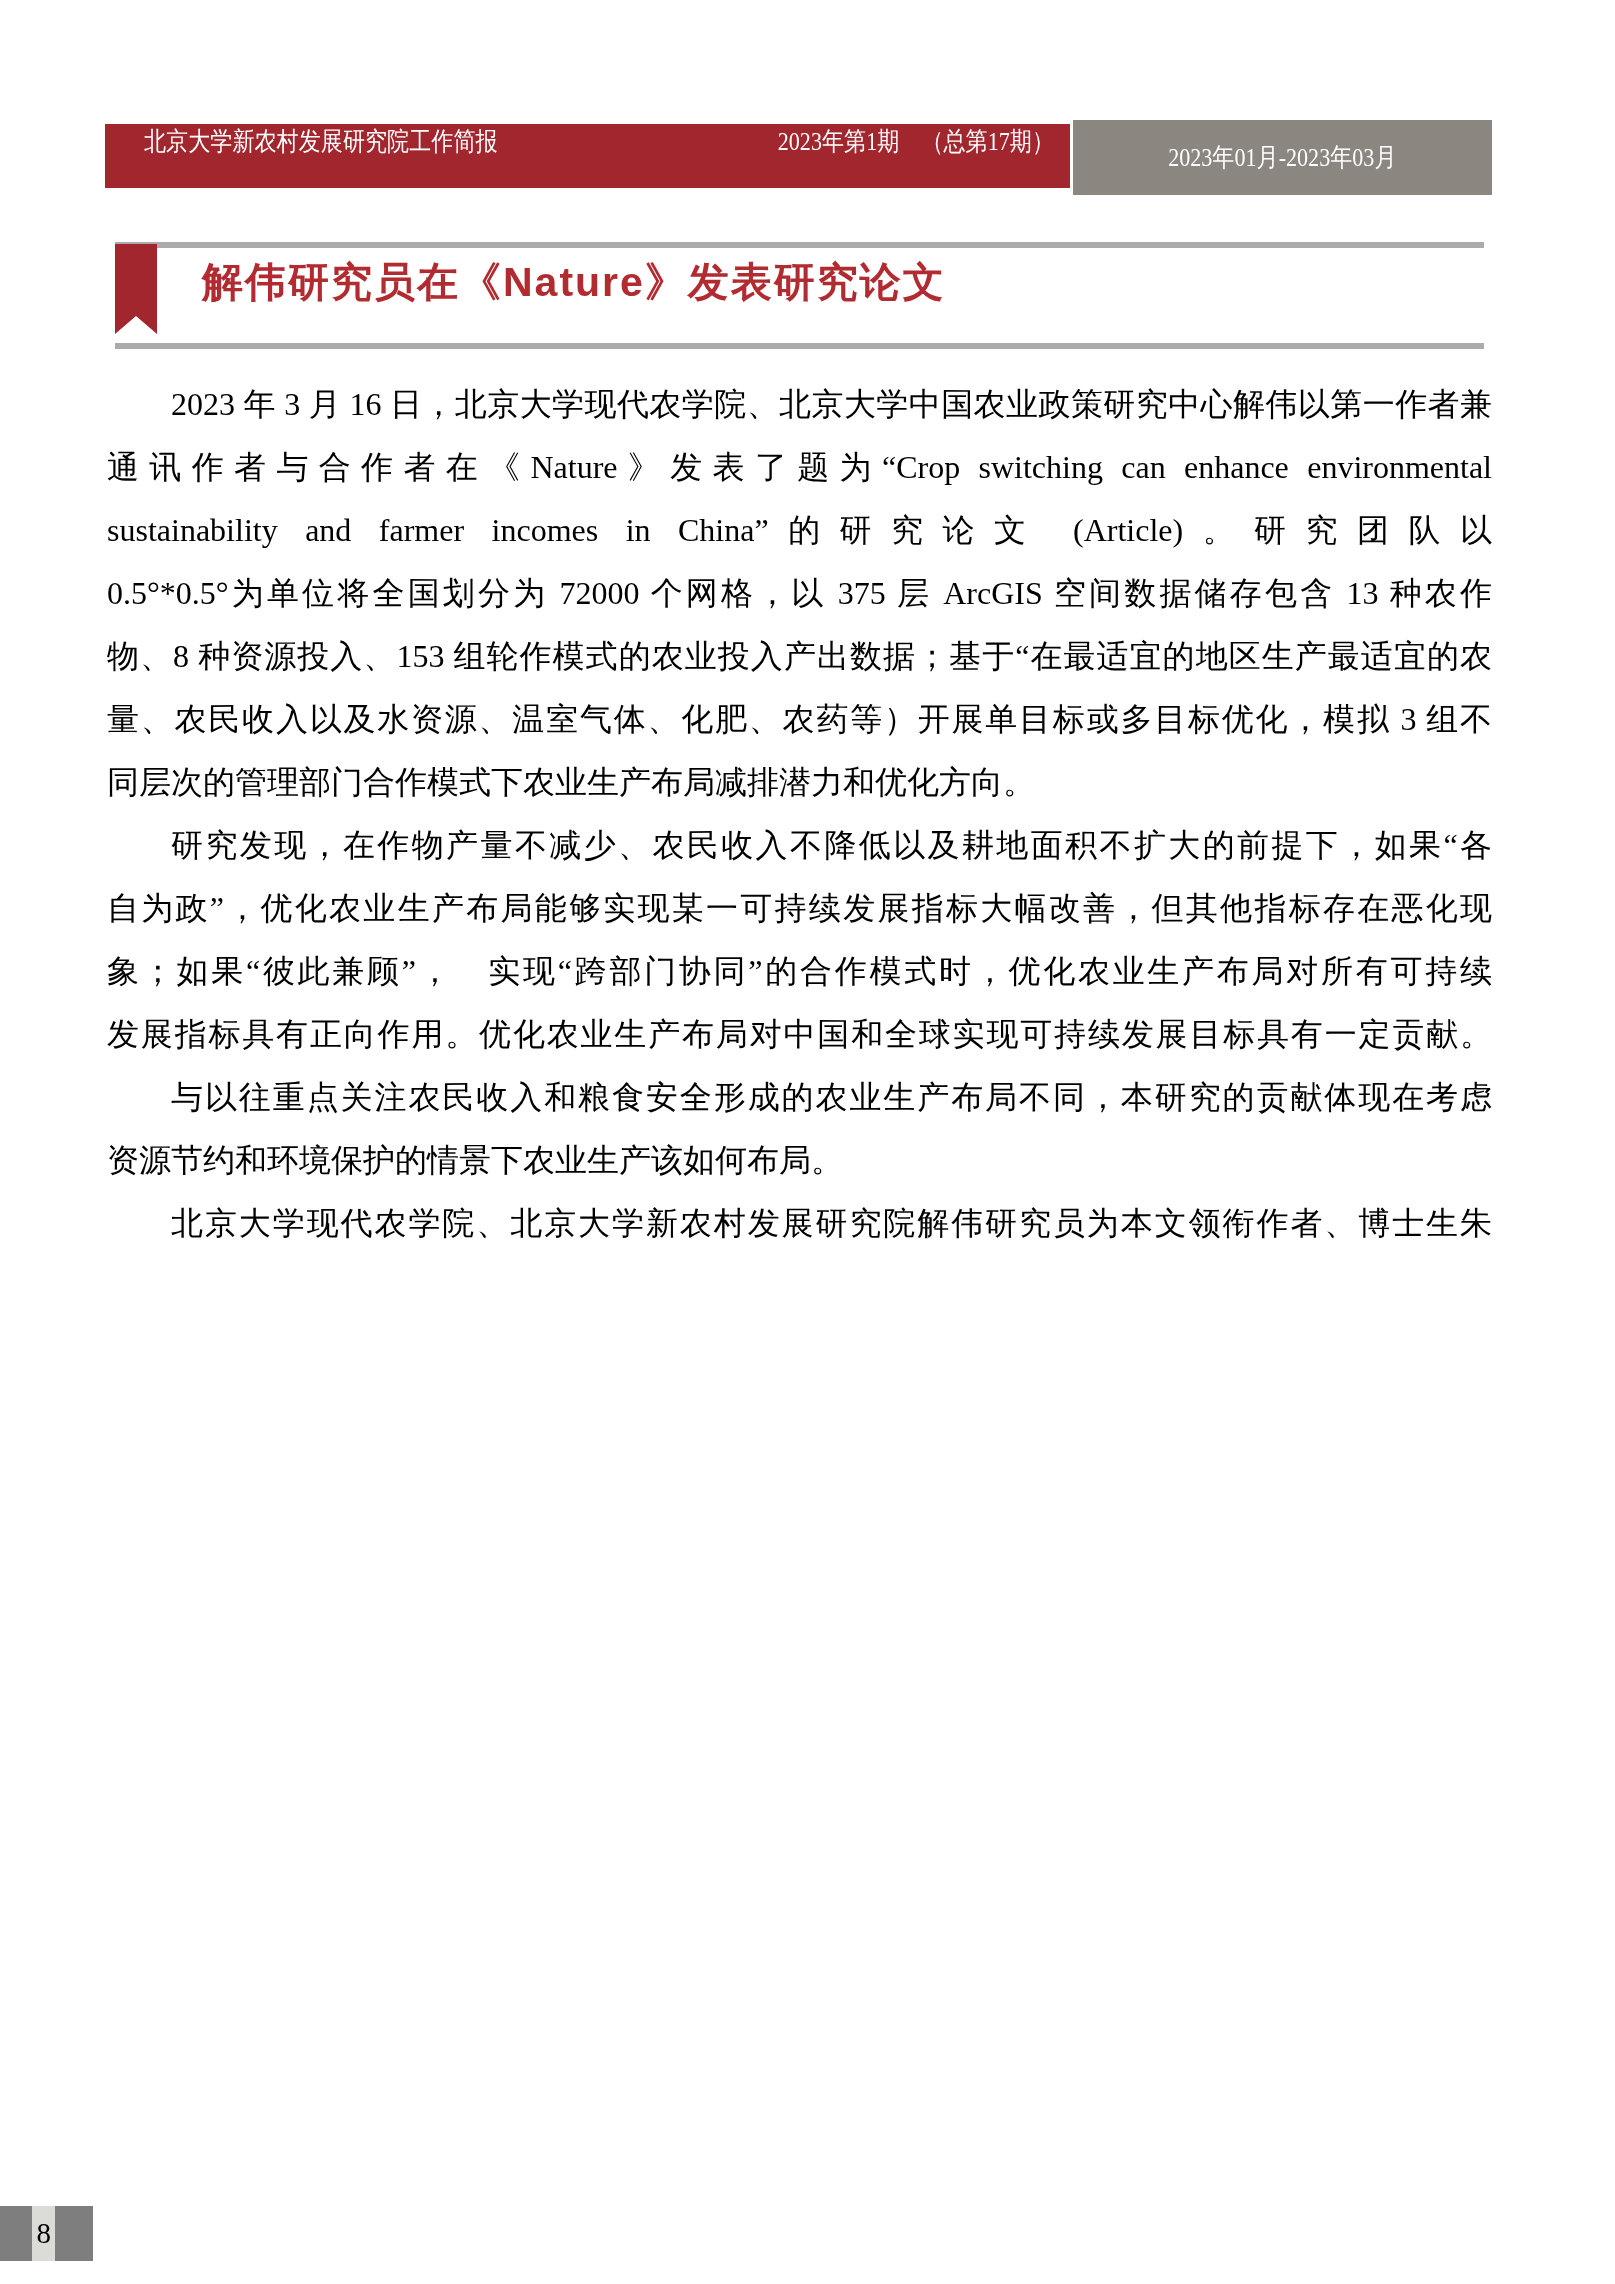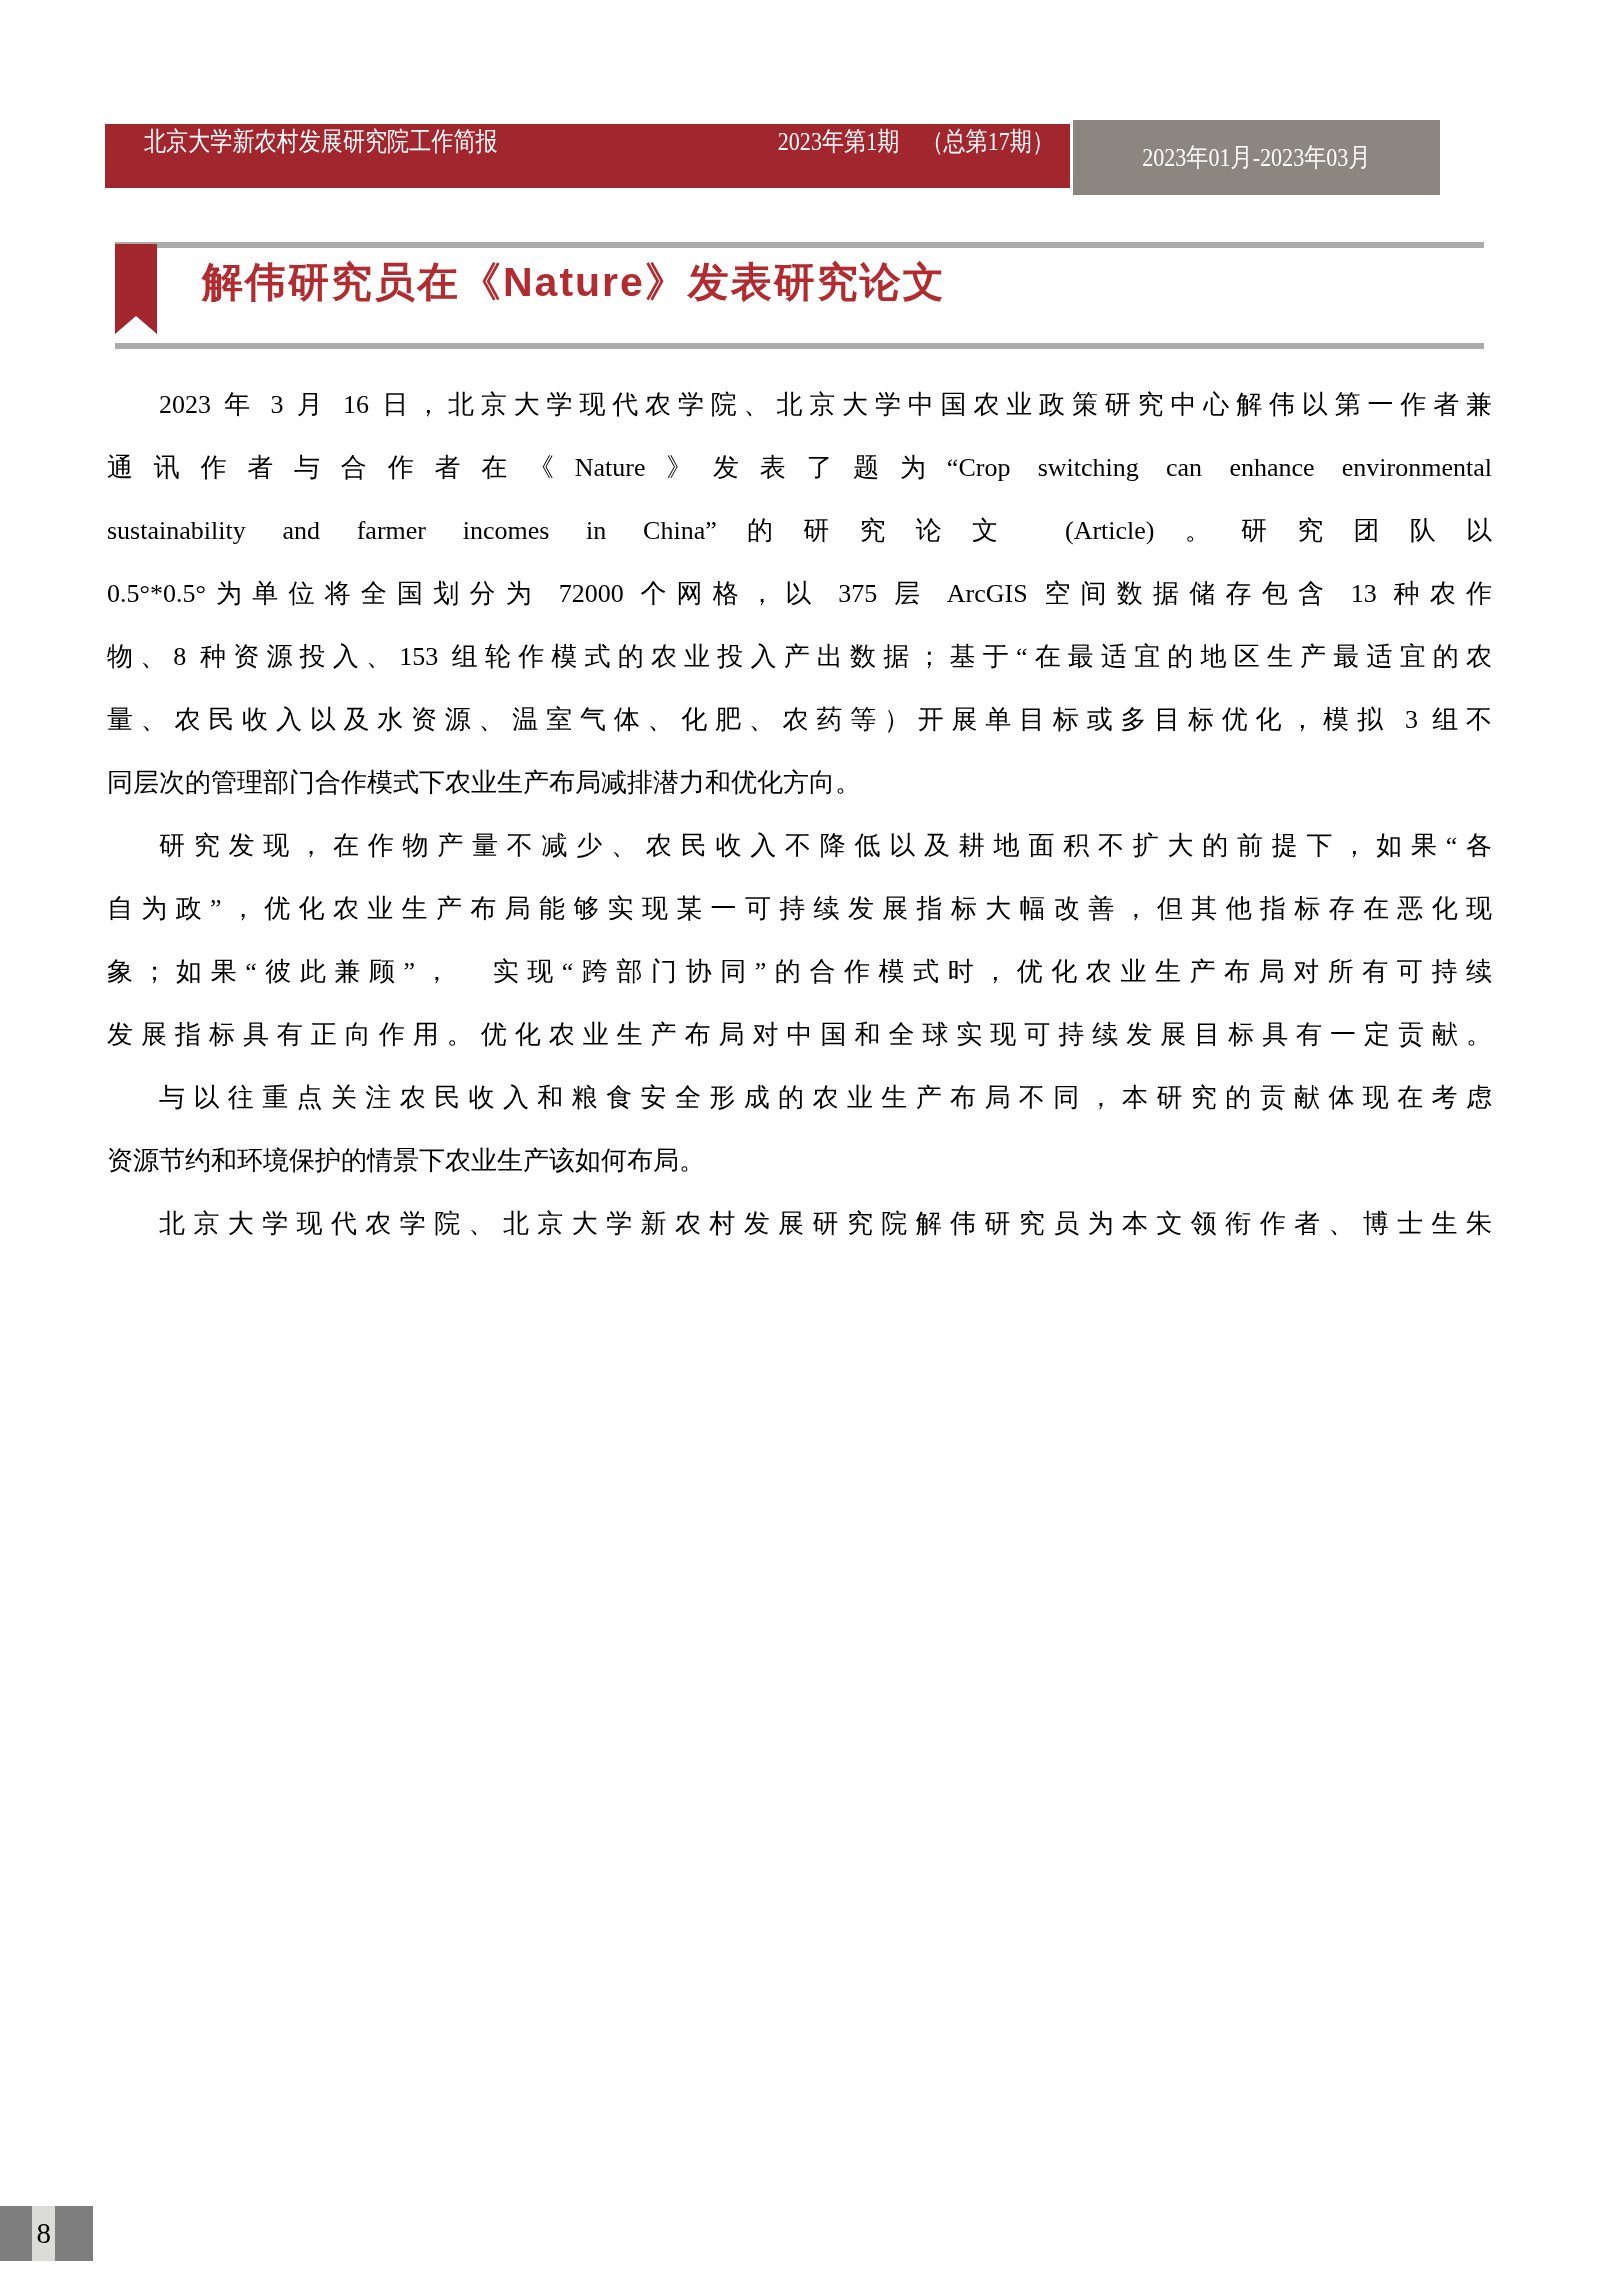--- a/index.html
+++ b/index.html
@@ -14,21 +14,21 @@
   }
   .brand{
     margin-left:39px;color:#ffffff;font-size:26px;white-space:nowrap;
     transform:scaleX(0.85);transform-origin:left center;
   }
   .issue{
     margin-left:auto;margin-right:15.6px;color:#ffffff;font-size:26px;white-space:nowrap;
     transform:scaleX(0.85);transform-origin:right center;
   }
   .hdr-gray{
-    position:absolute;left:1073px;top:120px;width:367px;height:75px;
+    position:absolute;left:1073px;top:120px;width:419px;height:75px;
     background:var(--warm-gray);display:flex;align-items:center;justify-content:center;
   }
   .period{
     color:#ffffff;font-size:26px;white-space:nowrap;
     transform:scaleX(0.85);transform-origin:center center;
   }
   
   .rule{position:absolute;left:115px;width:1369px;height:5.9px;background:var(--rule-gray);}
   .rule-top{top:242px;}
   .rule-bottom{top:343px;}
@@ -38,21 +38,21 @@
   }
   .article-title{
     position:absolute;left:202px;top:260px;margin:0;
     font-family:"Liberation Sans","DejaVu Sans",sans-serif;
     font-size:41px;font-weight:bold;letter-spacing:2px;line-height:1.1;
     color:var(--red-title);white-space:nowrap;
   }
   
   .body-text{
     position:absolute;left:107px;top:373px;width:1385px;
-    font-size:26px;line-height:63px;color:#000;
+    font-size:32px;line-height:63px;color:#000;
   }
   .line{text-align:justify;text-align-last:left;}
   .line.stretch{text-align-last:justify;}
   .line.indent{text-indent:2em;}
   
   .pagenum-block{
     position:absolute;left:0;top:2206px;width:93px;height:55px;background:var(--footer-gray);
   }
   .pagenum-strip{
     position:absolute;left:32px;top:0;width:23.4px;height:55px;background:var(--footer-strip);

